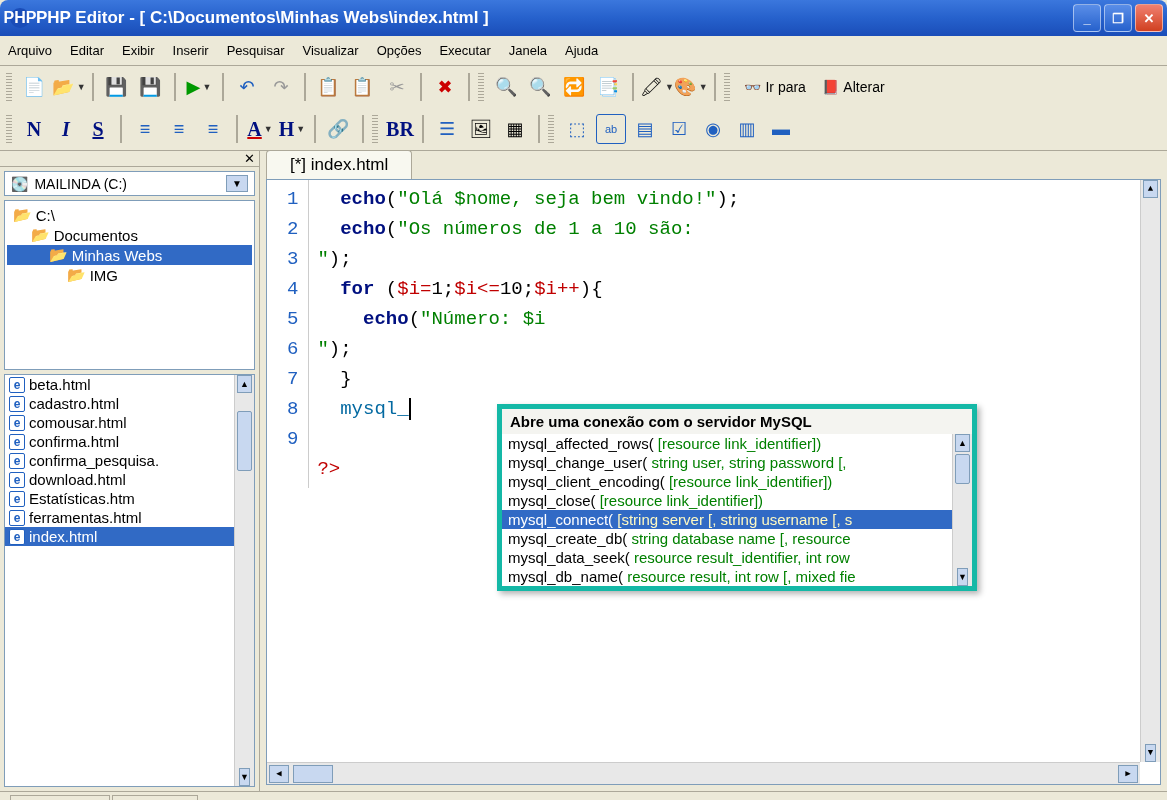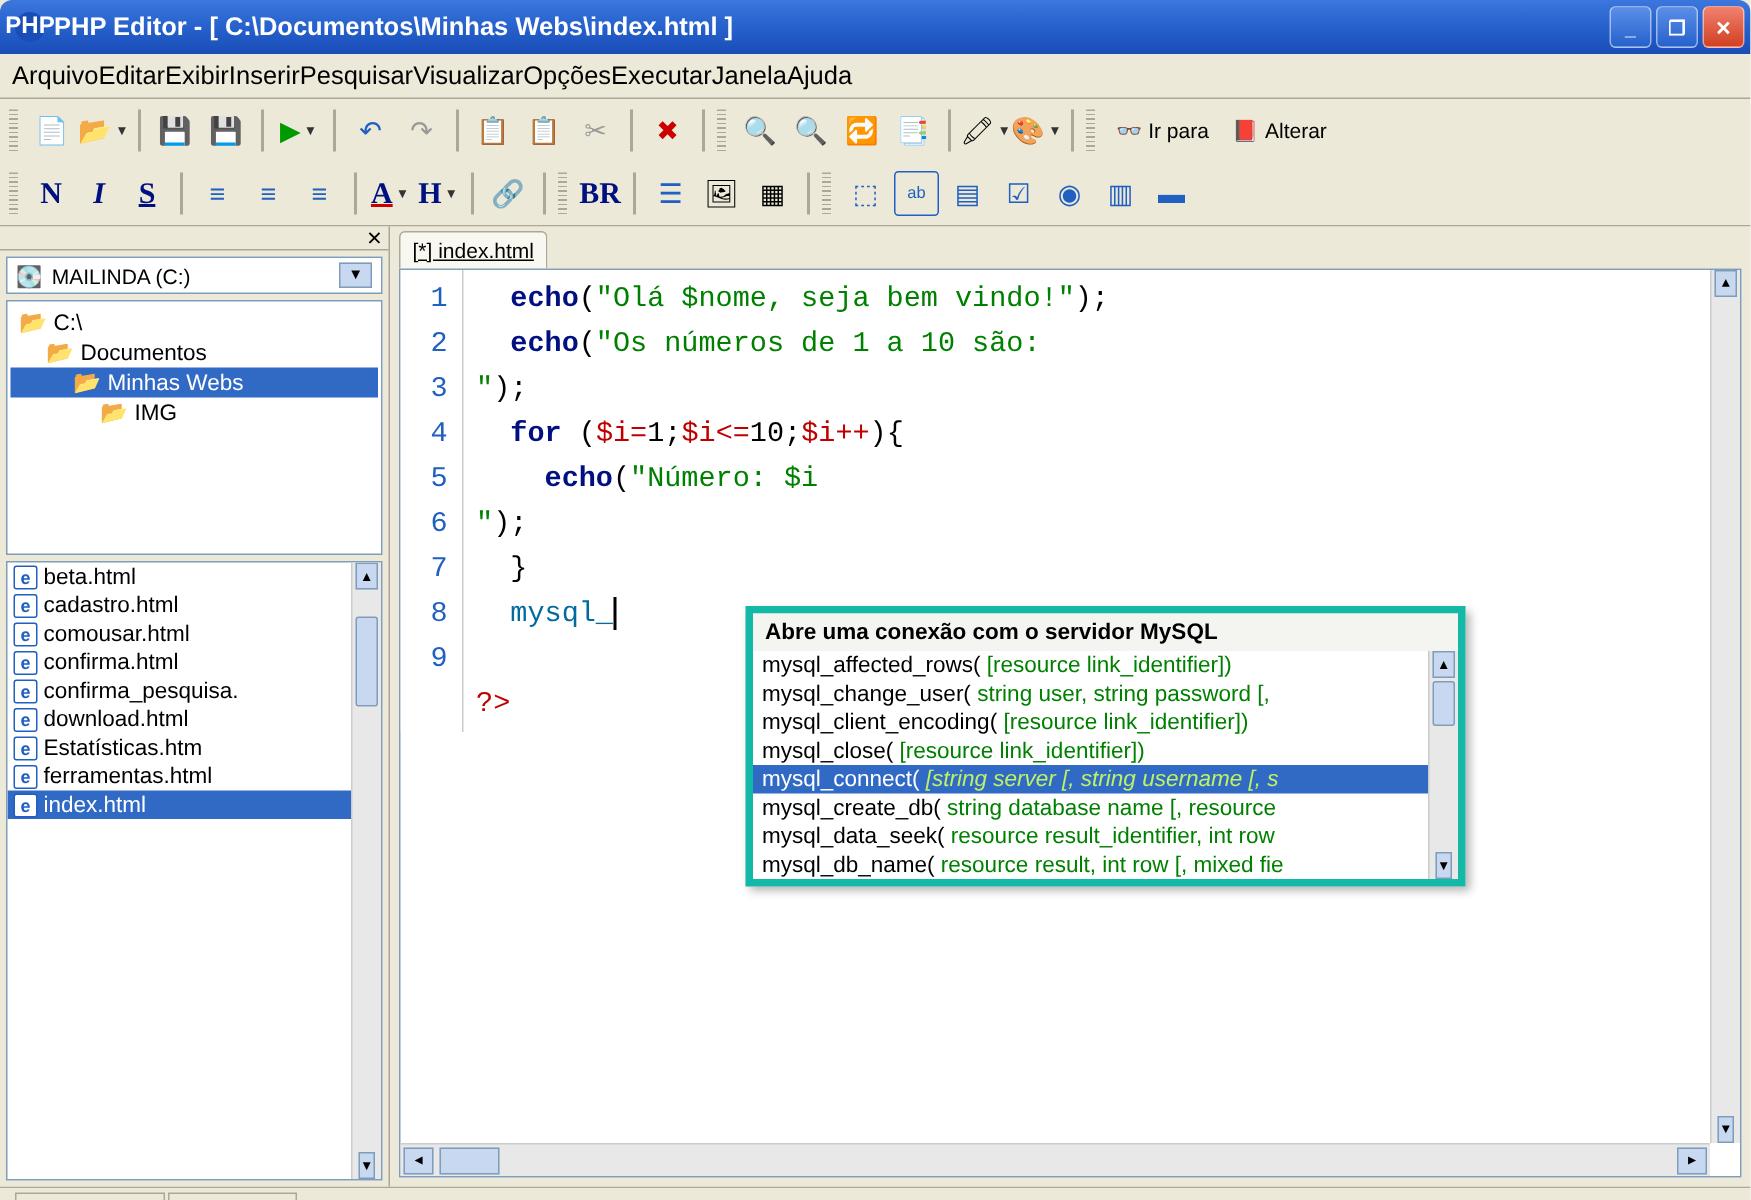--- a/index.html
+++ b/index.html
@@ -6,21 +6,21 @@
 body { font-family: Tahoma, sans-serif; font-size: 13px; background: #ece9d8; width: 1167px; height: 800px; overflow: hidden; }
 
 .titlebar { height: 36px; background: linear-gradient(to bottom, #3b77dd 0%, #2661cc 50%, #1a4db8 100%); display: flex; align-items: center; padding: 0 4px; border-radius: 8px 8px 0 0; }
 .titlebar-icon { width: 20px; height: 20px; background: #1a4db8; border-radius: 50%; margin: 0 6px; display: flex; align-items: center; justify-content: center; color: #fff; font-size: 16px; font-weight: bold; }
 .titlebar-text { color: #fff; font-weight: bold; font-size: 17px; flex: 1; }
 .window-controls { display: flex; gap: 3px; }
 .wbtn { width: 28px; height: 28px; border-radius: 4px; display: flex; align-items: center; justify-content: center; font-weight: bold; color: #fff; border: 1px solid rgba(255,255,255,0.5); }
 .wbtn.min, .wbtn.max { background: linear-gradient(to bottom, #5a8ee8, #2661cc); }
 .wbtn.close { background: linear-gradient(to bottom, #f08070, #d04020); }
 
-.menubar { height: 30px; background: #ece9d8; display: flex; align-items: center; padding: 0 8px; border-bottom: 1px solid #aca899; font-size: 17px; }
+.menubar { height: 30px; background: #ece9d8; display: flex; align-items: center; padding: 0 8px; gap: 18px; border-bottom: 1px solid #aca899; font-size: 13px; }
 .menubar span { cursor: default; }
 
 .toolbars { background: #ece9d8; border-bottom: 1px solid #aca899; }
 .toolbar { height: 42px; display: flex; align-items: center; padding: 0 6px; gap: 4px; }
 .tbtn { width: 30px; height: 30px; display: flex; align-items: center; justify-content: center; border: 1px solid transparent; border-radius: 3px; font-size: 18px; }
 .tsep { width: 2px; height: 28px; background: #aca899; margin: 0 4px; }
 .tgrip { width: 6px; height: 28px; background: repeating-linear-gradient(to bottom, #aca899 0 1px, transparent 1px 3px); margin-right: 4px; }
 .dropdown-arrow { font-size: 9px; color: #333; margin-left: 2px; }
 .tbtn-text { display: flex; align-items: center; gap: 4px; padding: 0 6px; height: 30px; font-size: 14px; }
 .fmt-btn { font-family: 'Times New Roman', serif; font-size: 20px; font-weight: bold; color: #001080; width: 28px; text-align: center; }
@@ -38,40 +38,40 @@
 .file-list { background: #fff; border: 1px solid #7f9db9; margin: 0 4px 4px 4px; flex: 1; overflow: auto; font-size: 15px; position: relative; }
 .file-item { display: flex; align-items: center; gap: 4px; padding: 1px 4px; }
 .file-item.selected { background: #316ac5; color: #fff; }
 .ie-icon { width: 16px; height: 16px; display: inline-flex; align-items: center; justify-content: center; color: #2060c0; font-weight: bold; font-size: 12px; border: 1px solid #2060c0; border-radius: 2px; background: #fff; }
 .scrollbar-v { position: absolute; right: 0; top: 0; bottom: 0; width: 20px; background: #e8e8e8; border-left: 1px solid #ccc; }
 .scroll-thumb { background: #c8d8f0; border: 1px solid #7f9db9; margin: 18px 2px; height: 60px; border-radius: 2px; }
 .scroll-arrow { height: 18px; background: #c8d8f0; border: 1px solid #7f9db9; margin: 0 2px; display: flex; align-items: center; justify-content: center; font-size: 9px; }
 
 .editor-area { flex: 1; display: flex; flex-direction: column; background: #ece9d8; }
 .editor-tabs { height: 28px; display: flex; align-items: flex-end; padding-left: 6px; }
-.editor-tab { background: #ece9d8; border: 1px solid #aca899; border-bottom: none; padding: 4px 8px; border-radius: 4px 4px 0 0; font-size: 14px; background: #f8f8f0; text-decoration: underline; }
+.editor-tab { background: #ece9d8; border: 1px solid #aca899; border-bottom: none; padding: 4px 23px; border-radius: 4px 4px 0 0; font-size: 17px; background: #f8f8f0; }
 .code-editor { flex: 1; background: #fff; border: 1px solid #7f9db9; margin: 0 6px 6px 6px; position: relative; font-family: 'Courier New', monospace; font-size: 19px; overflow: hidden; }
 .code-lines { display: flex; }
 .gutter { background: #fff; color: #2060c0; text-align: right; padding: 4px 10px 4px 20px; border-right: 1px solid #ccc; line-height: 30px; }
 .code-content { padding: 4px 8px; line-height: 30px; white-space: pre; }
 .kw { color: #001080; font-weight: bold; }
 .tag { color: #c00000; }
 .str { color: #008000; }
 .op { color: #c00000; }
 .var { color: #c00000; }
 .fn { color: #0369a1; }
 .cursor { border-right: 2px solid #000; }
 
 .autocomplete { position: absolute; left: 230px; top: 224px; background: #f4f4f0; border: 5px solid #14b8a6; box-shadow: 3px 3px 6px rgba(0,0,0,0.3); width: 480px; font-family: Tahoma, sans-serif; font-size: 15px; }
 .ac-title { font-weight: bold; padding: 4px 8px; background: #f4f4f0; }
 .ac-list { background: #fff; position: relative; }
 .ac-item { padding: 1px 6px; white-space: nowrap; overflow: hidden; }
 .ac-item.selected { background: #316ac5; color: #fff; }
 .ac-item .param { color: #008000; }
-.ac-item.selected .param { color: #bef264; font-style: italic; }
+.ac-item.selected .param { color: #fef9c3; }
 
 .editor-hscroll { height: 22px; background: #e8e8e8; display: flex; align-items: center; border-top: 1px solid #ccc; }
 .editor-hscroll .harrow { width: 20px; height: 18px; background: #c8d8f0; border: 1px solid #7f9db9; display: flex; align-items: center; justify-content: center; font-size: 9px; margin: 0 2px; }
 .editor-vscroll { position: absolute; right: 0; top: 0; bottom: 22px; width: 20px; background: #e8e8e8; border-left: 1px solid #ccc; }
 
 .bottom-tabs { height: 32px; display: flex; align-items: center; padding-left: 10px; gap: 2px; background: #ece9d8; border-top: 1px solid #aca899; }
 .bottom-tab { border: 1px solid #aca899; padding: 4px 12px; background: #ece9d8; display: flex; align-items: center; gap: 5px; font-size: 14px; }
 </style>
 </head>
 <body>

